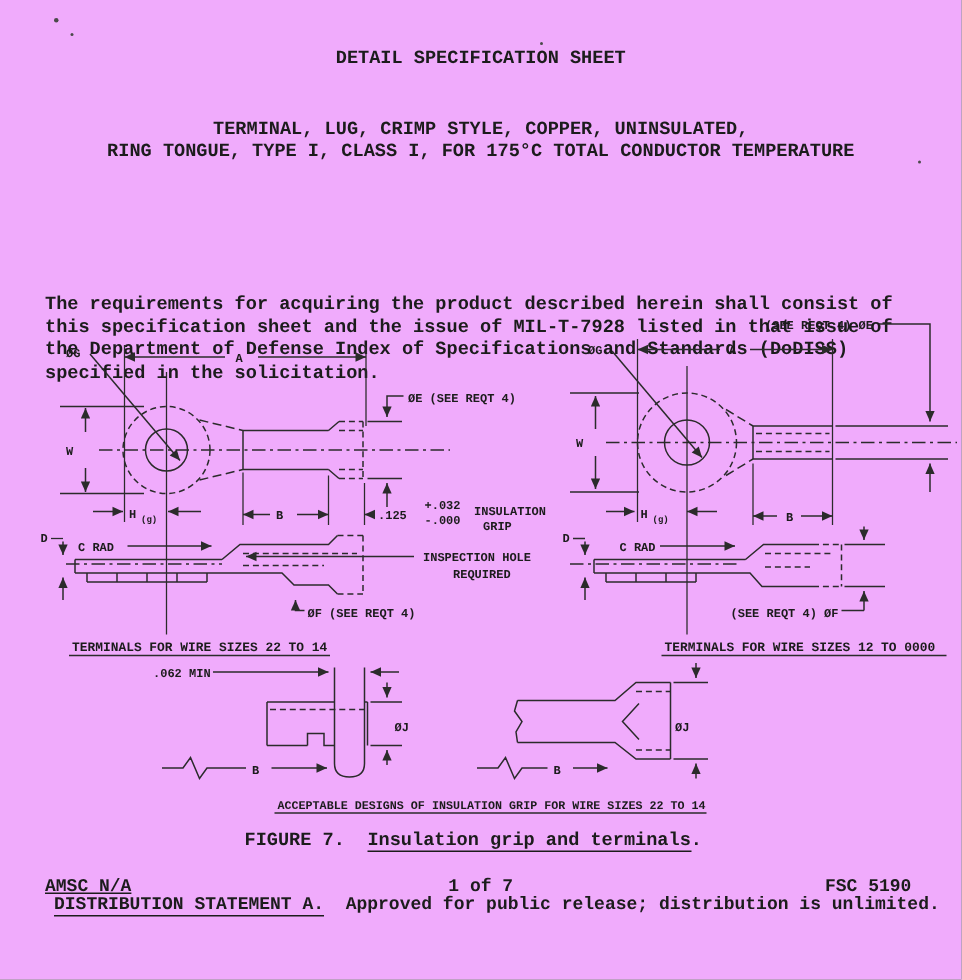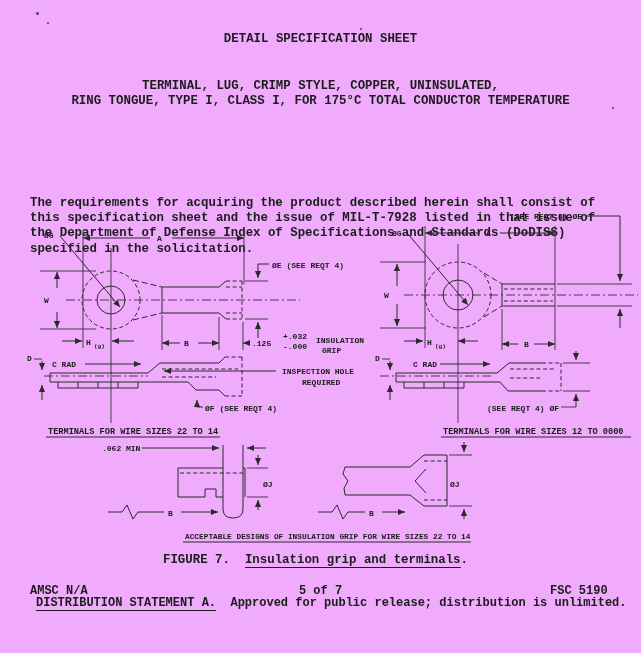--- a/index.html
+++ b/index.html
@@ -184,21 +184,21 @@
       <text x="369" y="306">B</text>
     </g>
 
     <text class="cap2" x="185" y="329">ACCEPTABLE DESIGNS OF INSULATION GRIP FOR WIRE SIZES 22 TO 14</text>
     <line class="ln" x1="183" y1="332" x2="471" y2="332"></line>
   </svg>
 
   <div class="txt t12 figcap" style="left:163px;top:553px;"><span>FIGURE 7.</span><span class="gap"></span><span class="uline">Insulation grip and terminals</span><span>.</span></div>
 
   <div class="footer-row" style="top:585px;">
-    <span class="txt" style="left:30px;">AMSC N/A</span>
-    <span class="txt ctr">5 of 7</span>
+    <span class="txt" style="left:30px;text-decoration:underline;">AMSC N/A</span>
+    <span class="txt ctr">1 of 7</span>
     <span class="txt" style="left:550px;">FSC 5190</span>
   </div>
   <div class="footer-row" style="top:597px;">
     <span class="txt" style="left:36px;"><span class="uline">DISTRIBUTION STATEMENT A.</span><span>  </span><span>Approved for public release; distribution is unlimited.</span></span>
   </div>
 
 </div>
 
 </body></html>

